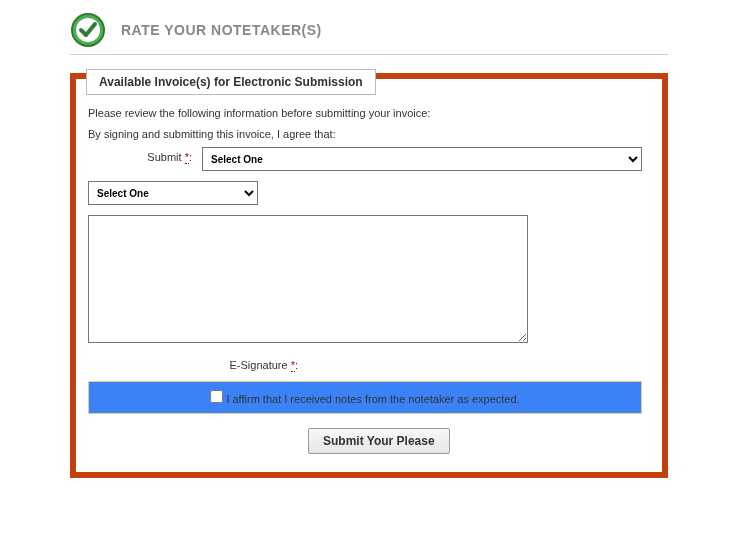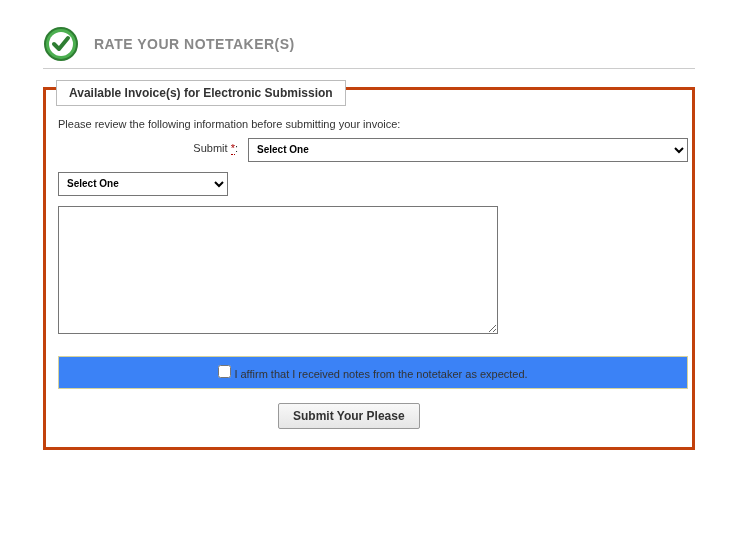--- a/index.html
+++ b/index.html
@@ -4,22 +4,22 @@
   <style>
     * { box-sizing: border-box; margin: 0; padding: 0; }
     body {
       font-family: Verdana, Geneva, sans-serif;
       font-size: 11px;
       color: #333;
       background: #fff;
       padding: 10px;
     }
     .container {
-      width: 652px;
-      margin: 16px auto;
+      width: 598px;
+      margin: 2px auto;
     }
     .header {
       display: flex;
       align-items: center;
       gap: 15px;
       padding-bottom: 6px;
       border-bottom: 1px solid #ccc;
       margin-bottom: 18px;
     }
     .check-icon {
@@ -27,22 +27,22 @@
       height: 36px;
       flex-shrink: 0;
     }
     .page-title {
       font-size: 14px;
       font-weight: bold;
       color: #888;
       letter-spacing: 0.5px;
     }
     .fieldset {
-      border: 3px solid #c2410c;
-      padding: 12px 4px 18px 12px;
+      border: 6px solid #c2410c;
+      padding: 12px 20px 18px 12px;
       position: relative;
     }
     .legend {
       position: relative;
       top: -22px;
       left: -2px;
       display: inline-block;
       background: #fff;
       border: 1px solid #bbb;
       padding: 5px 12px;
@@ -149,20 +149,21 @@
       </svg>
     </span>
     <div class="page-title">RATE YOUR NOTETAKER(S)</div>
   </div>
 
   <div class="fieldset">
     <div class="legend">Available Invoice(s) for Electronic Submission</div>
 
     <div class="intro">
       <p>Please review the following information before submitting your invoice:</p>
+      <p>By signing and submitting this invoice, I agree that:</p>
     </div>
 
 
     <div class="form-row">
       <div class="label-col">
         <span>Submit</span>
         <span class="req">*</span><span>:</span>
       </div>
       <div class="field-col">
         <select class="select-class">
@@ -179,20 +180,24 @@
       </div>
     </div>
 
     <div class="form-row">
       <div class="field-col">
         <textarea style=""></textarea>
       </div>
     </div>
 
     <div class="form-row tight">
+      <div class="label-col">
+        <span>E-Signature</span>
+        <span class="req">*</span><span>:</span>
+      </div>
     </div>
 
     <div class="affirm-row">
       <label>
         <input type="checkbox" style="">
         <span>I affirm that I received notes from the notetaker as expected.</span>
       </label>
     </div>
 
     <div class="submit-row">

